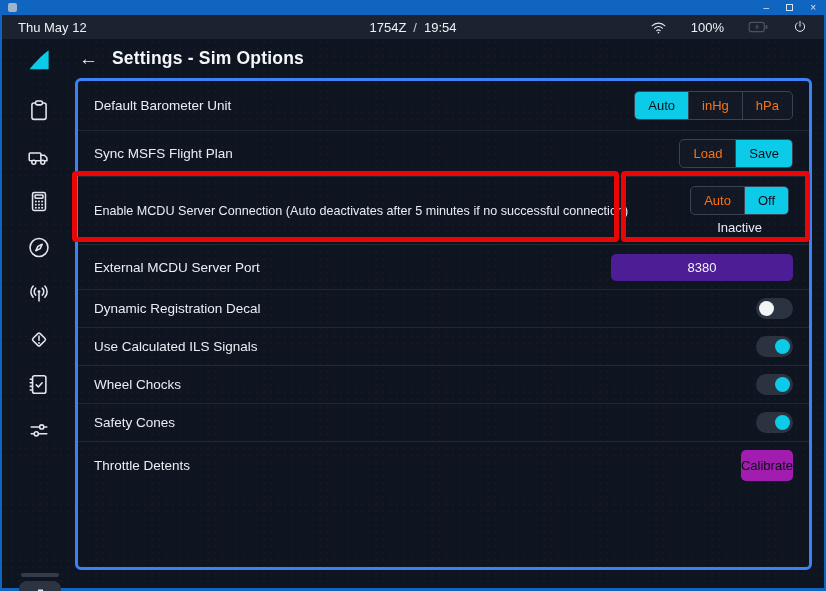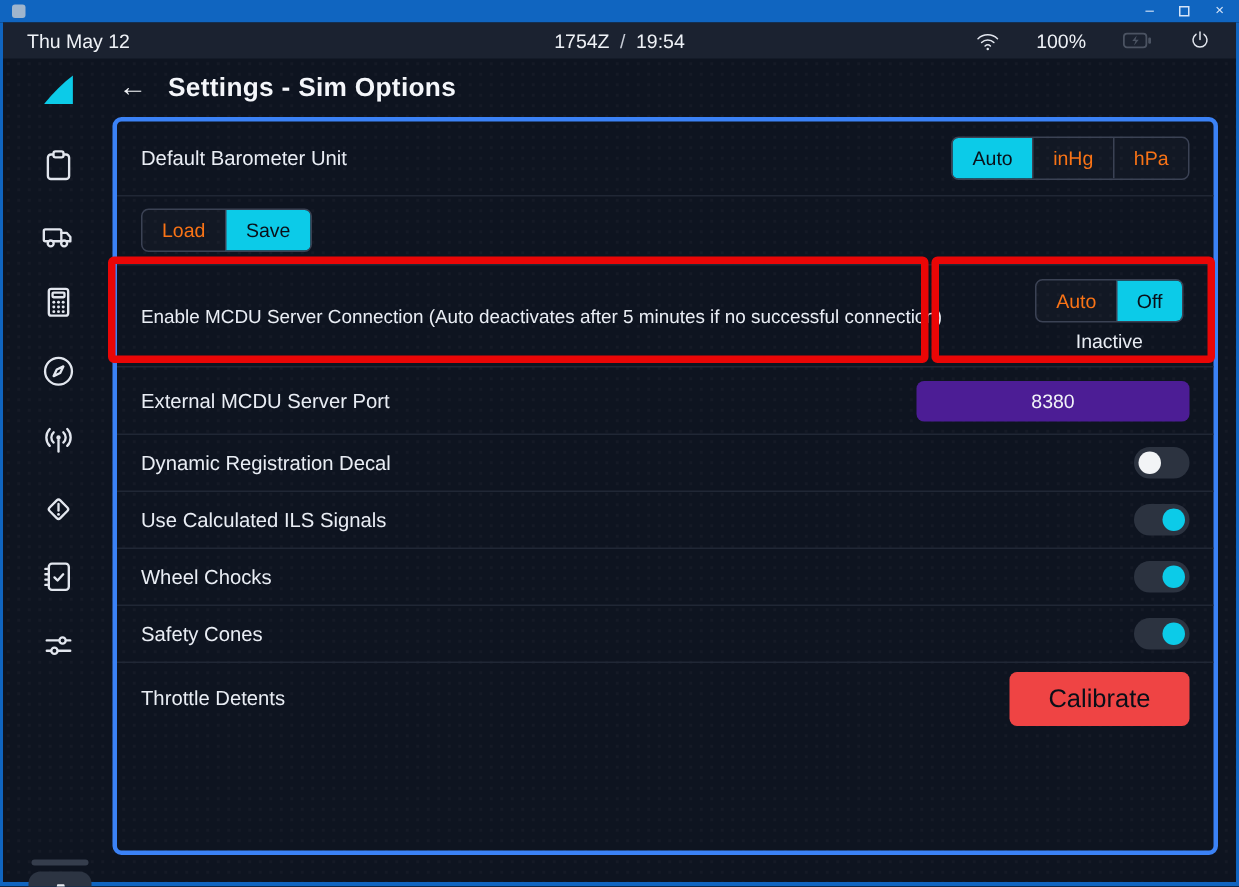--- a/index.html
+++ b/index.html
@@ -80,22 +80,22 @@
     font-family:inherit; outline:none; }
 
   
   .toggle { position:relative; width:37px; height:21px; border-radius:11px;
     background:#2c3340; flex:none; cursor:default; }
   .toggle .knob { position:absolute; top:3px; width:15px; height:15px;
     border-radius:50%; }
   .toggle.off .knob { left:3px; background:#f2f4f6; }
   .toggle.on  .knob { right:3px; background:#0ccbe8; }
 
-  .cal-btn { background:#ef4444; color:#0a0f18; border:none; border-radius:5px;
-    padding:8px 26px; font-size:17px; font-family:inherit; cursor:default; }
+  .cal-btn { background:#a21caf; color:#0a0f18; border:none; border-radius:5px;
+    padding:8px 0; font-size:13px; font-family:inherit; cursor:default; }
 
   
   .ann { position:absolute; border:5px solid #ea0606; border-radius:4px;
     pointer-events:none; z-index:6; }
   .ann.left  { left:72px; top:171px; width:547px; height:71px; }
   .ann.right { left:621px; top:171px; width:189px; height:71px; }
 
   svg.icon { stroke:#e2e6ee; fill:none; stroke-width:1.5; stroke-linecap:round;
     stroke-linejoin:round; }
 </style>
@@ -218,20 +218,21 @@
   <div class="srow r0">
     <span class="label">Default Barometer Unit</span>
     <div class="seg">
       <button class="seg-btn selected">Auto</button>
       <button class="seg-btn">inHg</button>
       <button class="seg-btn">hPa</button>
     </div>
   </div>
 
   <div class="srow r1">
+    <span class="label">Sync MSFS Flight Plan</span>
     <div class="seg">
       <button class="seg-btn">Load</button>
       <button class="seg-btn selected">Save</button>
     </div>
   </div>
 
   <div class="srow r2">
     <span class="label">Enable MCDU Server Connection (Auto deactivates after 5 minutes if no successful connection)</span>
     <div class="mcdu-ctl">
       <div class="seg">

